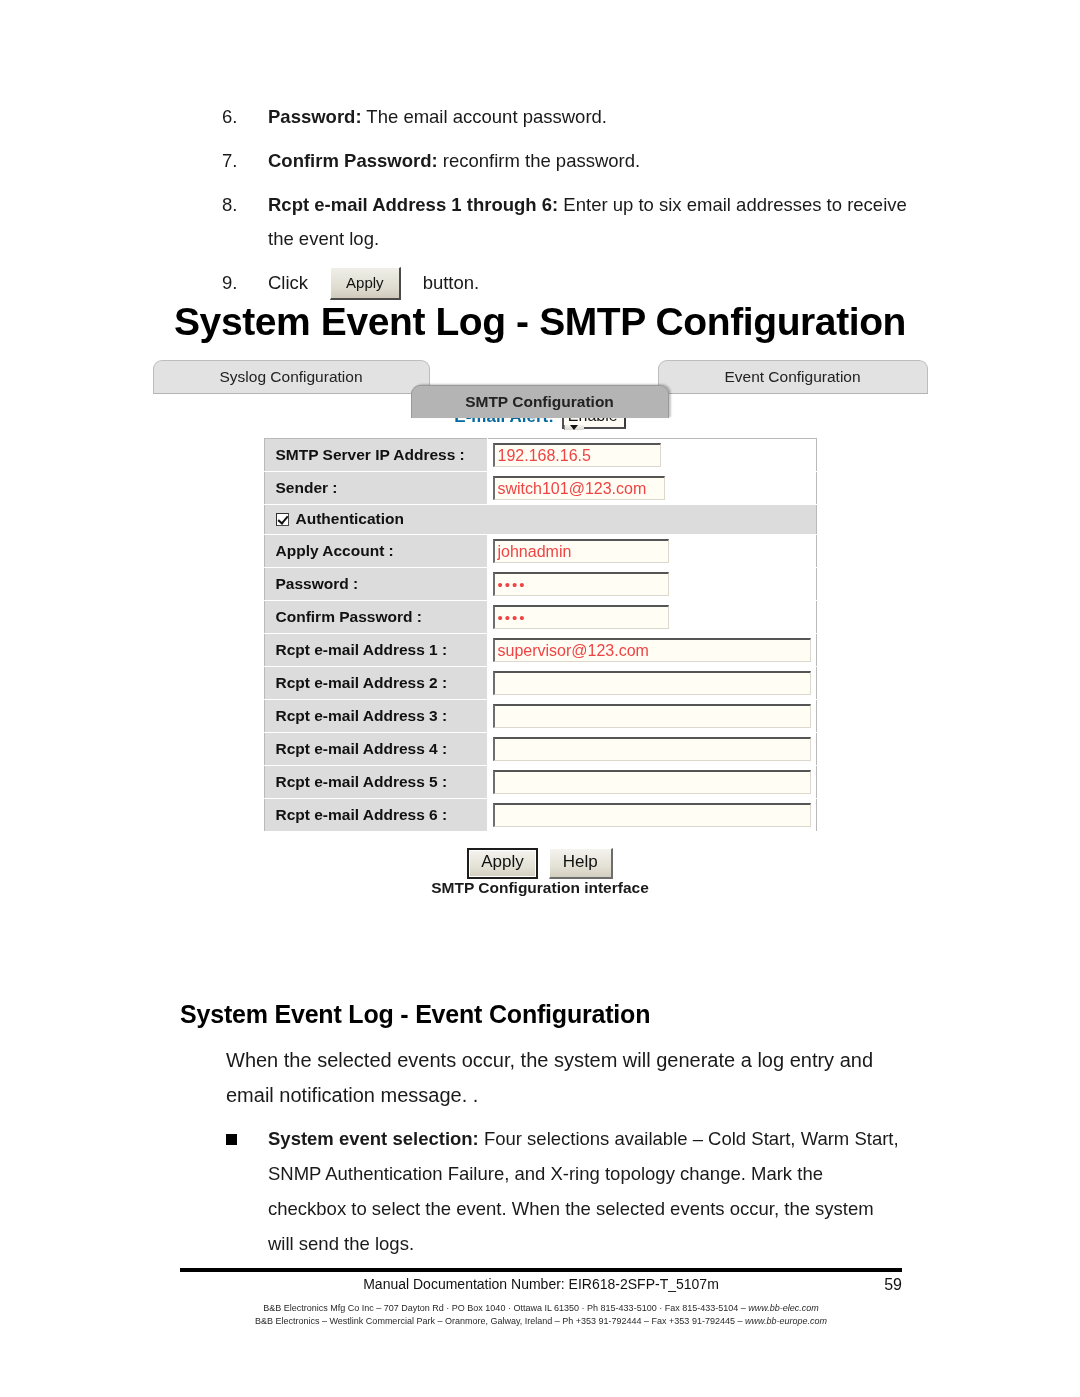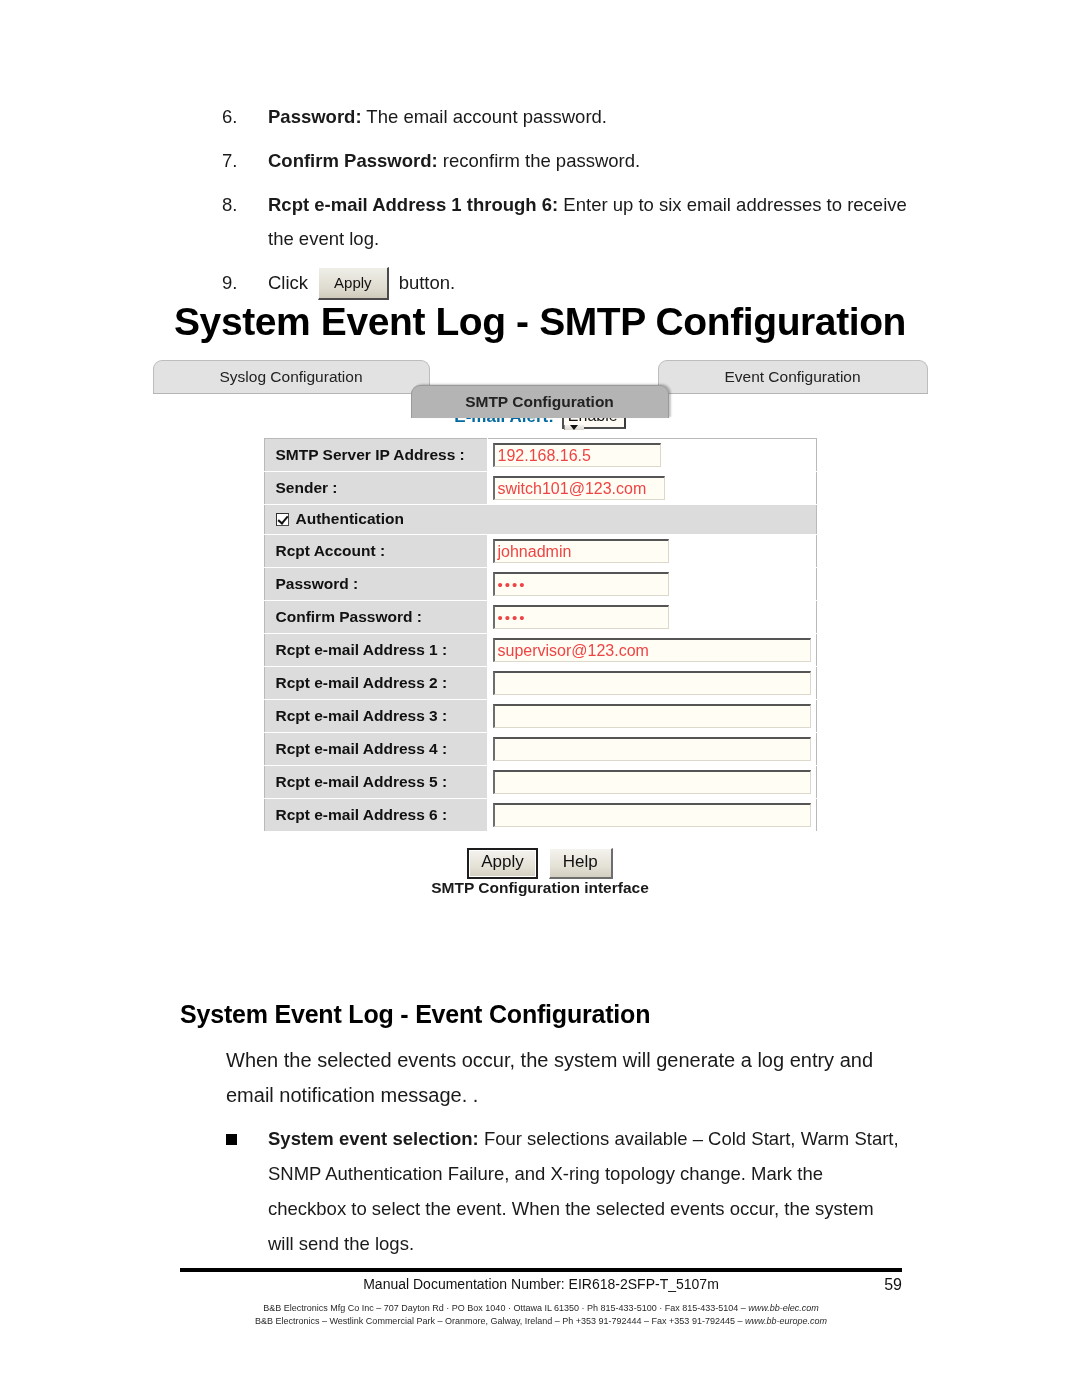--- a/index.html
+++ b/index.html
@@ -36,21 +36,21 @@
     left: 0;
     top: 0;
     width: 30px;
     text-align: left;
     font-size: 18.5px;
   }
   .step b { font-weight: bold; }
   .step-inline {
     display: flex;
     align-items: center;
-    gap: 10px;
+    gap: 22px;
   }
 
   .win-btn {
     display: inline-block;
     background: linear-gradient(#efefe8, #dedace 70%, #cfcabb);
     border-top: 1px solid #ffffff;
     border-left: 1px solid #ffffff;
     border-right: 2px solid #4a4a4a;
     border-bottom: 2px solid #4a4a4a;
     font-size: 15px;
@@ -436,21 +436,21 @@
       </tr>
       <tr>
         <td class="auth-cell" colspan="2">
           <span class="auth-wrap">
             <span class="chk"></span>
             <span>Authentication</span>
           </span>
         </td>
       </tr>
       <tr class="row-b">
-        <td class="fl">Rcpt Account :</td>
+        <td class="fl">Apply Account :</td>
         <td class="fv">
           <span class="txt w-mid">johnadmin</span>
         </td>
       </tr>
       <tr class="row-b">
         <td class="fl">Password :</td>
         <td class="fv">
           <span class="txt w-mid dots">••••</span>
         </td>
       </tr>

